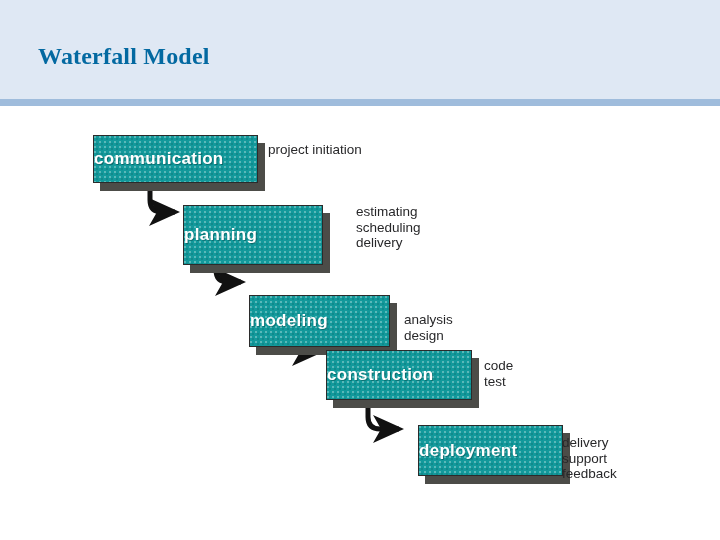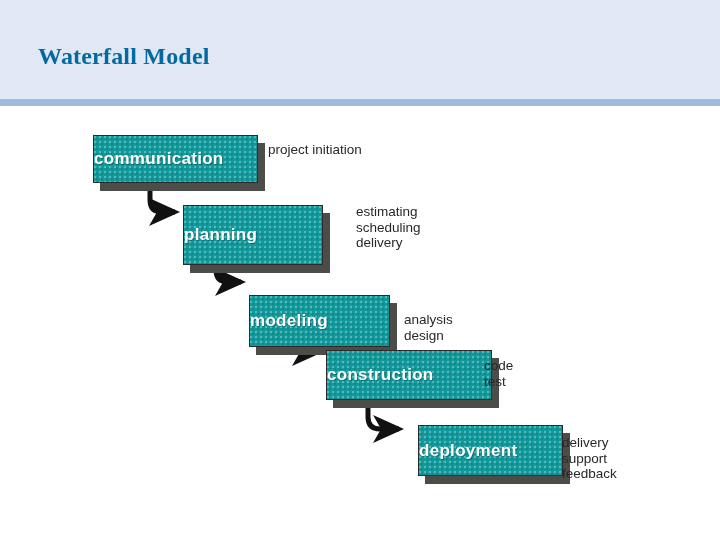--- a/index.html
+++ b/index.html
@@ -165,21 +165,21 @@
     <div class="phase-shadow"></div>
     <div class="phase-box">
       <span class="phase-label">modeling</span>
     </div>
   </div>
   <div class="annotation" style="left:404px; top:178px;margin-top:28px;">
     <div>analysis</div>
     <div>design</div>
   </div>
 
-  <div class="phase" style="left:326px; top:244px; width:146px; height:50px;padding-left:20px;">
+  <div class="phase" style="left:326px; top:244px; width:146px; height:50px;">
     <div class="phase-shadow"></div>
     <div class="phase-box">
       <span class="phase-label">construction</span>
     </div>
   </div>
   <div class="annotation" style="left:484px; top:252px;">
     <div>code</div>
     <div>test</div>
   </div>
 

